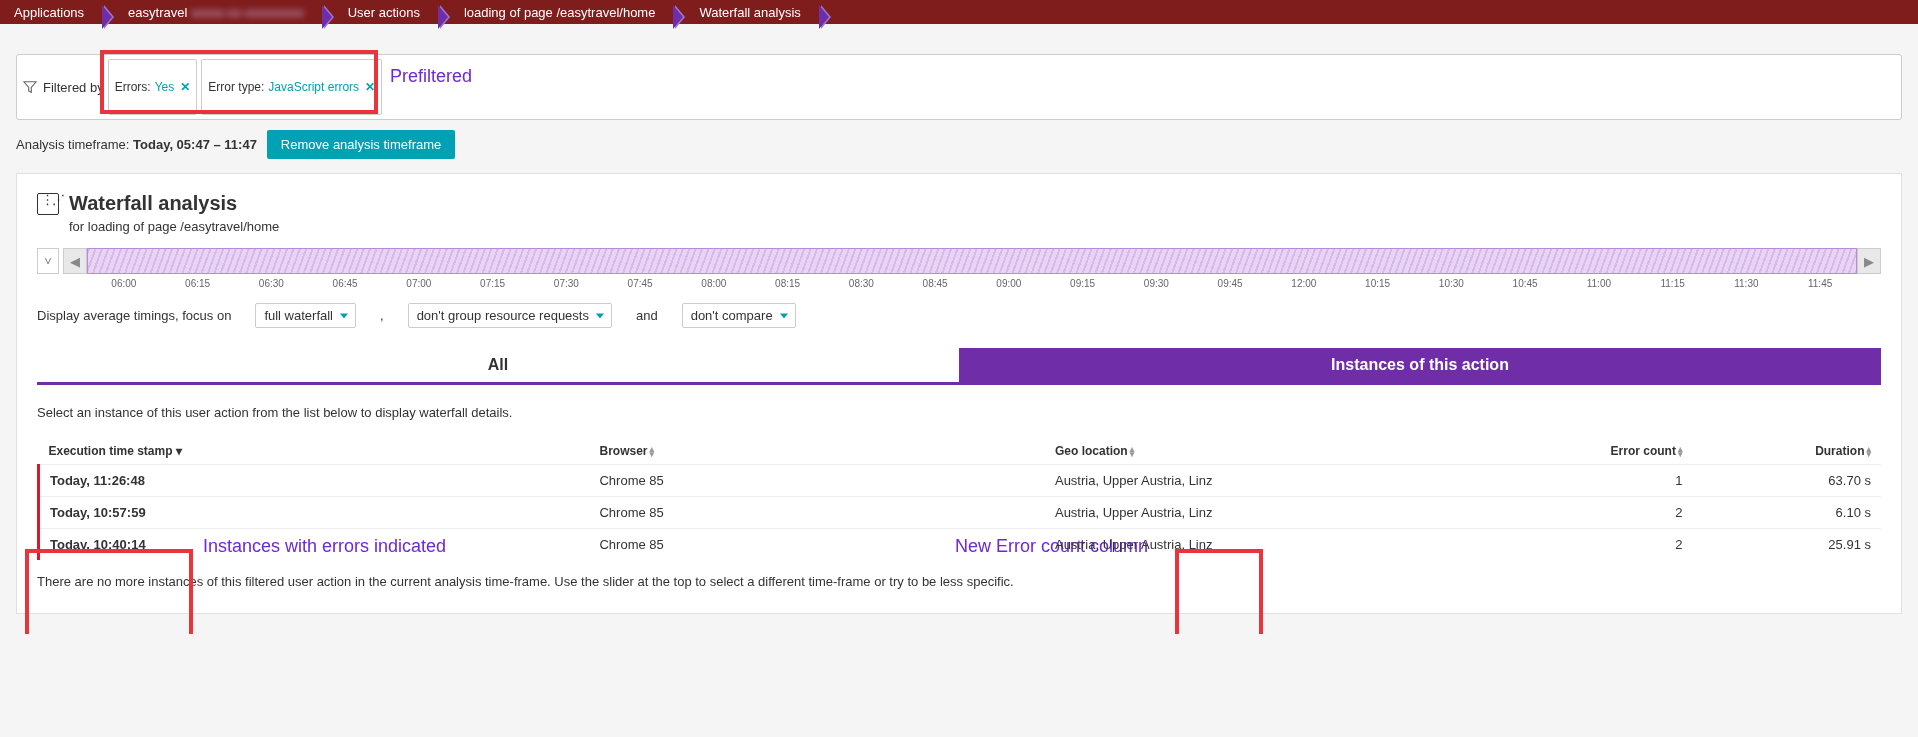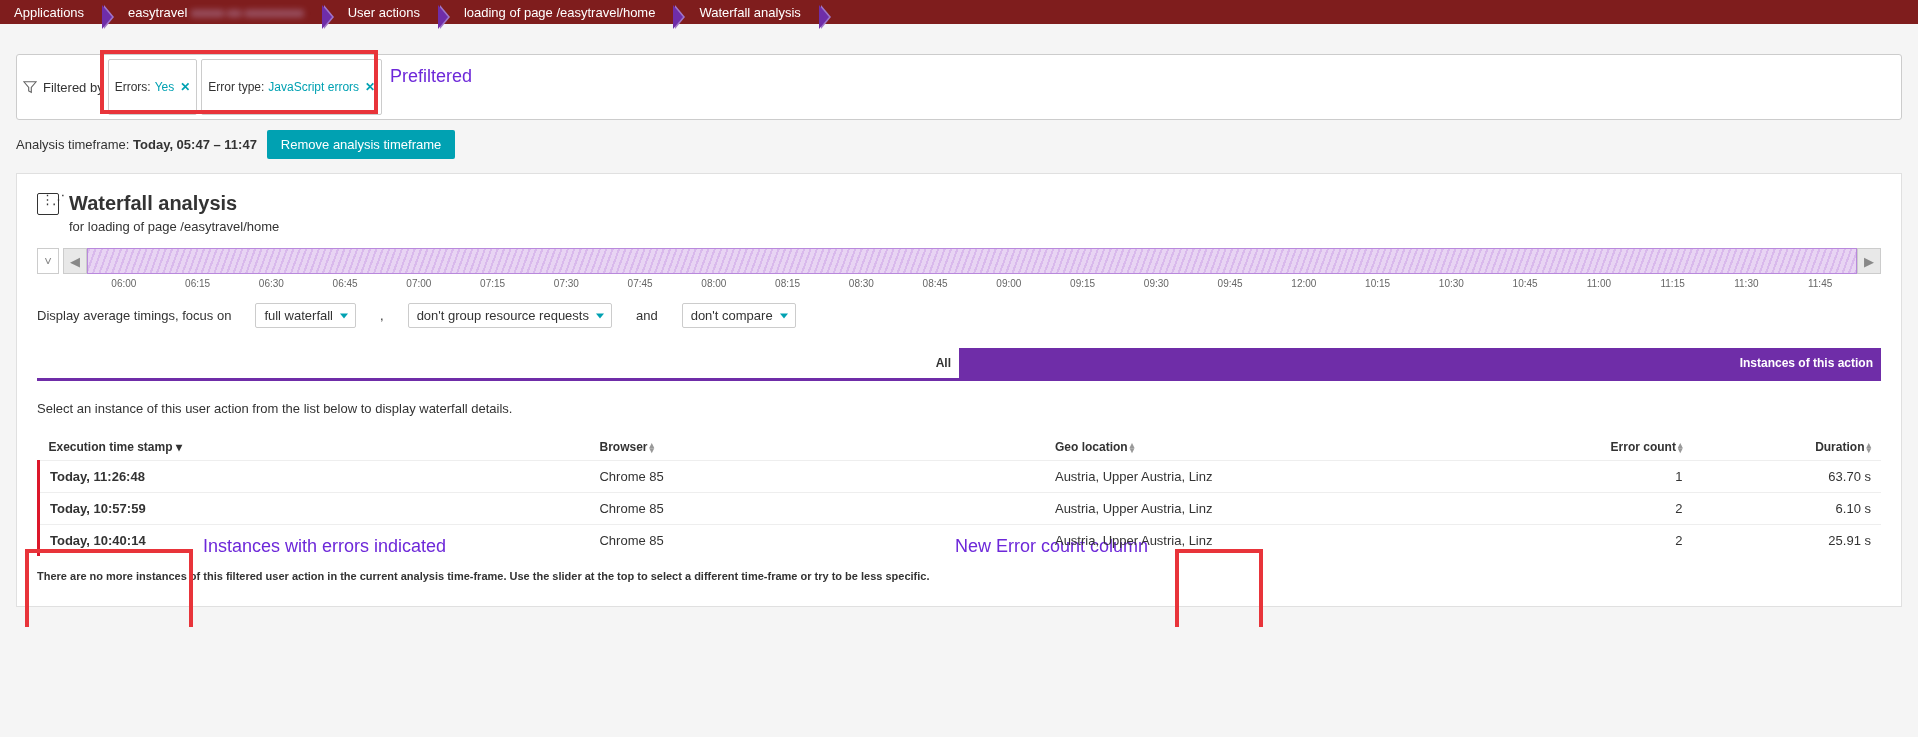--- a/index.html
+++ b/index.html
@@ -41,40 +41,40 @@
   .tl-dropdown { width:22px; background:#fff; border:1px solid #ccc; margin-right:4px; display:flex; align-items:center; justify-content:center; color:#888;}
   .tl-track { flex:1; border:1px solid #b989dc; position:relative; overflow:hidden; background: repeating-linear-gradient(110deg, #d9b9ec 0 2px, #e8d4f3 2px 6px); }
   .tl-axis { display:flex; justify-content:space-between; margin:4px 0 0 50px; padding:0 24px 0 0; font-size:10px; color:#666; }
   .tl-tick { flex:1; text-align:center; }
 
   .controls-row { margin-top:14px; display:flex; align-items:center; font-size:13px; gap:24px; }
   .select { border:1px solid #ccc; padding:4px 22px 4px 8px; border-radius:2px; position:relative; cursor:pointer; }
   .select::after { content:""; position:absolute; right:7px; top:50%; width:0; height:0; border-left:4px solid transparent; border-right:4px solid transparent; border-top:5px solid #00a1b2; transform:translateY(-50%);}
 
   .tabs { display:flex; margin-top:20px; }
-  .tab { flex:1; text-align:right; padding:8px; font-size:12px; cursor:pointer; }
+  .tab { flex:1; text-align:center; padding:8px; font-size:16px; cursor:pointer; }
   .tab.active-all { border-bottom:3px solid #6f2da8; font-weight:600; }
   .tab.active-inst { background:#6f2da8; color:#fff; font-weight:600; }
 
   .instr { margin-top:20px; font-size:13px; }
 
   .tbl { width:100%; margin-top:18px; border-collapse:collapse; position:relative;}
   .tbl th { text-align:left; font-size:12px; font-weight:700; padding:6px 10px; }
   .tbl th .sort { font-size:9px; color:#999; display:inline-flex; flex-direction:column; line-height:5px; margin-left:2px; vertical-align:middle;}
   .tbl td { padding:8px 10px; font-size:13px; }
   .tbl tbody tr { border-top:1px solid #eee; }
   .err-ind { border-left:3px solid #dc172a; }
   .th-browser, .td-browser { padding-left:200px !important; }
   .th-error, .td-error { text-align:right !important; padding-right:20px !important;}
   .th-dur, .td-dur { text-align:right !important; }
 
   .red-box-ts { position:absolute; border:4px solid #e8343a; left:8px; top:375px; width:168px; height:170px; pointer-events:none; z-index:5;}
   .red-box-err { position:absolute; border:4px solid #e8343a; left:1158px; top:375px; width:88px; height:170px; pointer-events:none; z-index:5;}
 
-  .no-more { margin-top:14px; font-size:11px;font-weight:bold; }
+  .no-more { margin-top:14px; font-size:13px; }
 
   .page-rel { position:relative; }
 </style>
 </head>
 <body>
 
 <div class="breadcrumb">
   <div class="crumb">
       <span>Applications</span>
     </div>

